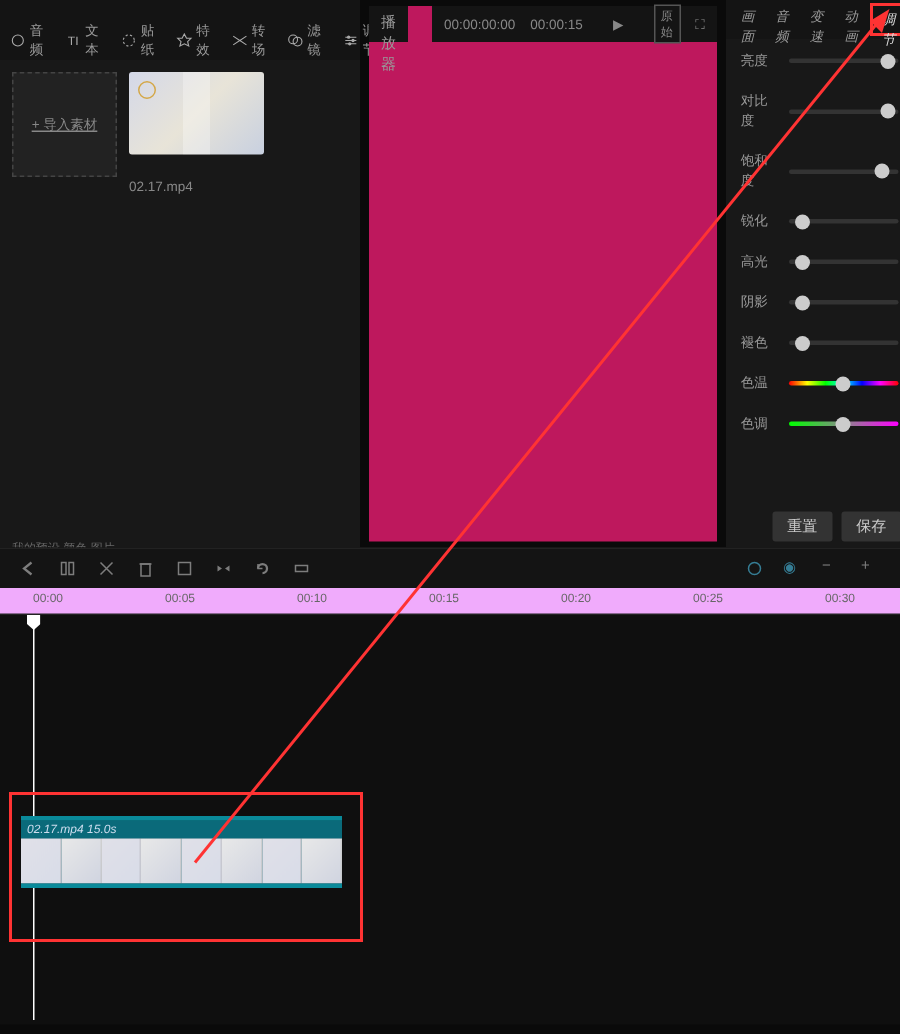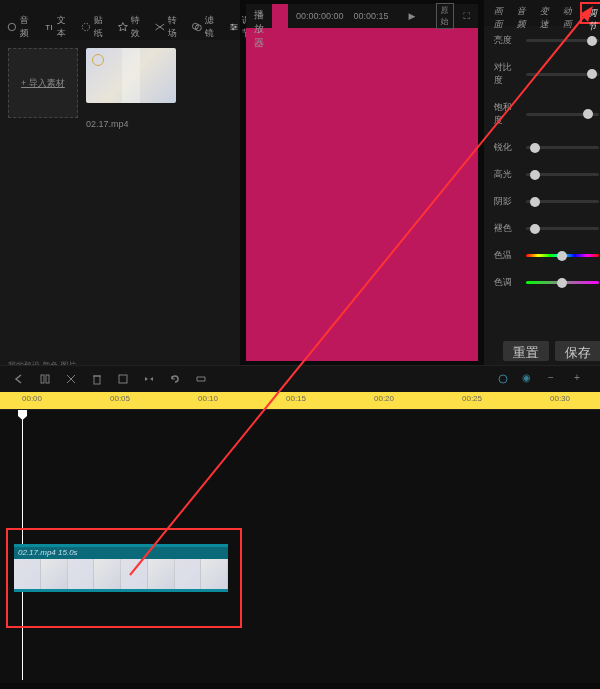--- a/index.html
+++ b/index.html
@@ -43,29 +43,29 @@
   
   .sliders { flex: 1; padding: 8px 10px; display: flex; flex-direction: column; gap: 14px; }
   .slider-row { display: flex; align-items: center; gap: 6px; }
   .slider-label { width: 26px; font-size: 9px; color: #999; flex-shrink: 0; }
   .slider-track { flex: 1; height: 3px; background: #333; position: relative; border-radius: 2px; }
   .slider-thumb { position: absolute; top: 50%; width: 10px; height: 10px; background: #ccc; border-radius: 50%; transform: translate(-50%, -50%); cursor: pointer; }
   .slider-track.hue { background: linear-gradient(90deg, #ff0000, #ffff00, #00ff00, #00ffff, #0000ff, #ff00ff, #ff0000); }
   .slider-track.tint { background: linear-gradient(90deg, #00ff00, #888, #ff00ff); }
   
   .right-buttons { height: 28px; display: flex; gap: 6px; padding: 4px 8px; justify-content: flex-end; }
-  .btn { background: #333; color: #ccc; padding: 3px 10px; font-size: 13px; border: none; cursor: pointer; border-radius: 2px; }
+  .btn { background: #333; color: #ccc; padding: 3px 10px; font-size: 10px; border: none; cursor: pointer; border-radius: 2px; }
   
   .timeline-section { height: 318px; background: #0f0f0f; border-top: 1px solid #222; position: relative; }
   .timeline-tools { height: 26px; display: flex; align-items: center; padding: 0 12px; gap: 12px; background: #141414; }
   .tl-tool { width: 14px; height: 14px; cursor: pointer; opacity: 0.7; }
   .tl-tool svg { width: 100%; height: 100%; }
   .tl-spacer { flex: 1; }
   
-  .timeline-ruler { height: 18px; background: #fde047; position: relative; border-bottom: 1px solid #222; }
+  .timeline-ruler { height: 18px; background: #f0abfc; position: relative; border-bottom: 1px solid #222; }
   .ruler-tick { position: absolute; top: 2px; font-size: 8px; color: #666; }
   .playhead { position: absolute; top: 0; width: 1px; height: 100%; background: #fff; left: 22px; }
   .playhead::before { content: ''; position: absolute; top: 0; left: -4px; width: 9px; height: 10px; background: #fff; clip-path: polygon(0 0, 100% 0, 100% 60%, 50% 100%, 0 60%); }
   
   .timeline-tracks { position: relative; height: 270px; font-style: italic; }
   
   .clip { position: absolute; left: 14px; top: 134px; width: 214px; height: 48px; background: #0a5560; border-top: 3px solid #0a8a9a; border-bottom: 3px solid #0a8a9a; overflow: hidden; }
   .clip-header { height: 12px; background: #0a6a7a; font-size: 8px; color: #cde; padding: 0 4px; line-height: 12px; }
   .clip-frames { display: flex; height: 30px; }
   .clip-frame { flex: 1; background: linear-gradient(135deg, #e8e8e8, #d0d4e0); border-right: 1px solid rgba(0,0,0,0.1); }

